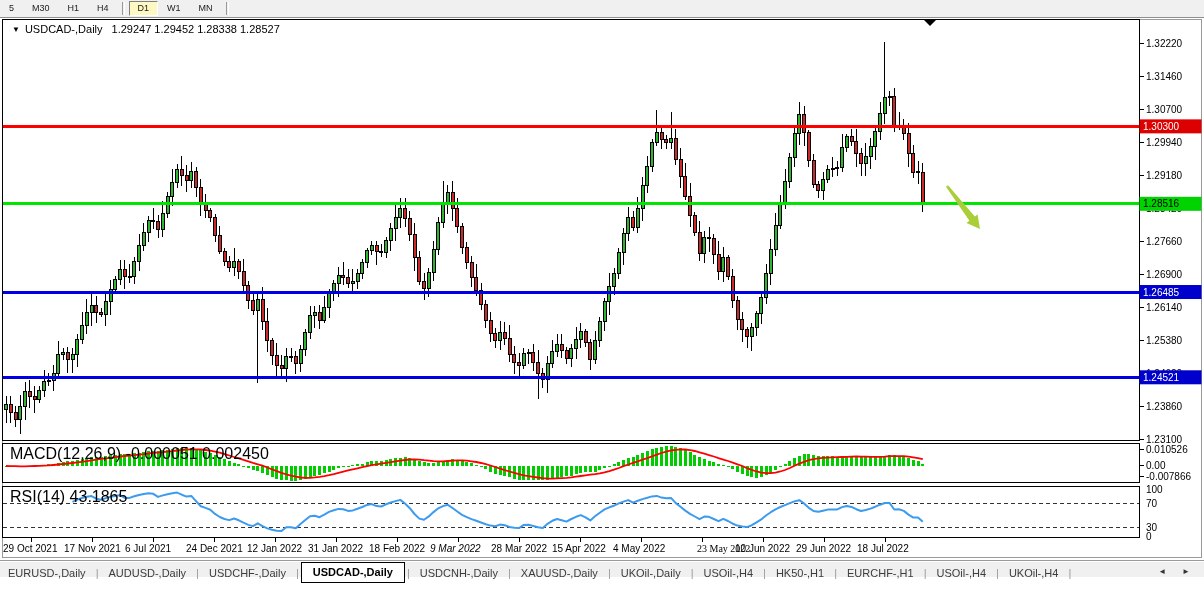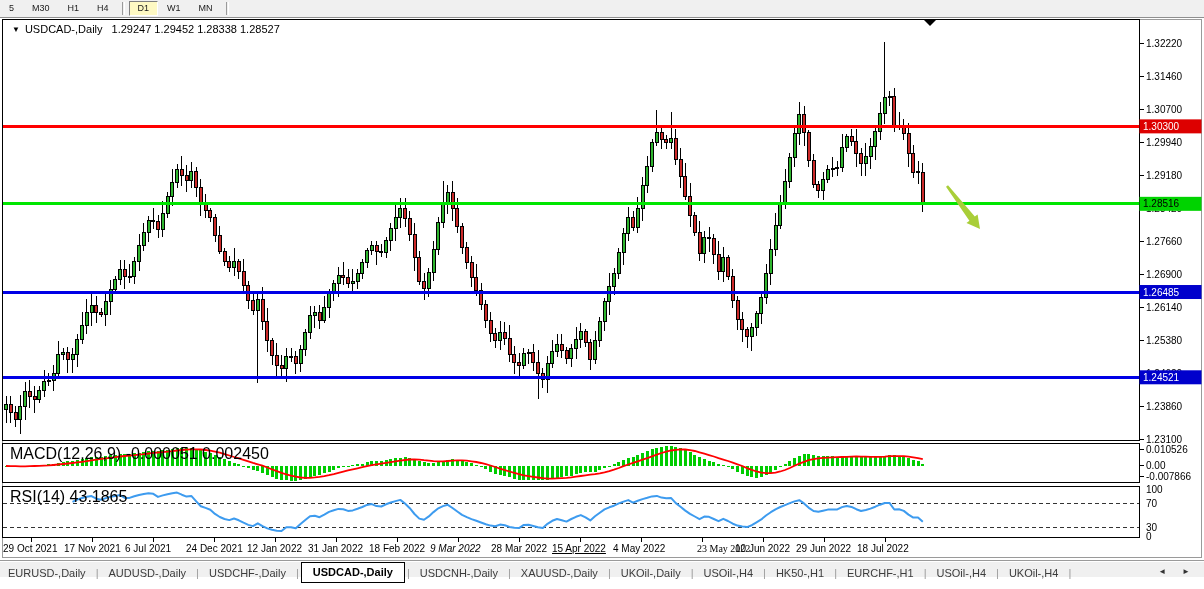--- a/index.html
+++ b/index.html
@@ -724,21 +724,21 @@
 <div class="date-row" id="date-row">
     <span style="left: 3px;">29 Oct 2021</span>
     <span style="left: 64px;">17 Nov 2021</span>
     <span style="left: 125px;">6 Jul 2021</span>
     <span style="left: 186px;">24 Dec 2021</span>
     <span style="left: 247px;">12 Jan 2022</span>
     <span style="left: 308px;">31 Jan 2022</span>
     <span style="left: 369px;">18 Feb 2022</span>
     <span style="left: 430px; font-style: italic;">9 Mar 2022</span>
     <span style="left: 491px;">28 Mar 2022</span>
-    <span style="left: 552px; text-decoration: underline;">15 Apr 2022</span>
+    <span style="left: 552px;">15 Apr 2022</span>
     <span style="left: 613px;">4 May 2022</span>
     <span style="left: 697px; font-family: Liberation Serif, serif;">23 May 2022</span>
     <span style="left: 735px;">10 Jun 2022</span>
     <span style="left: 796px;">29 Jun 2022</span>
     <span style="left: 857px;">18 Jul 2022</span>
   </div>
 
 <div class="tabbar" id="tabbar">
     <span class="tab">EURUSD-,Daily</span>
     <span class="tab-sep">|</span>

